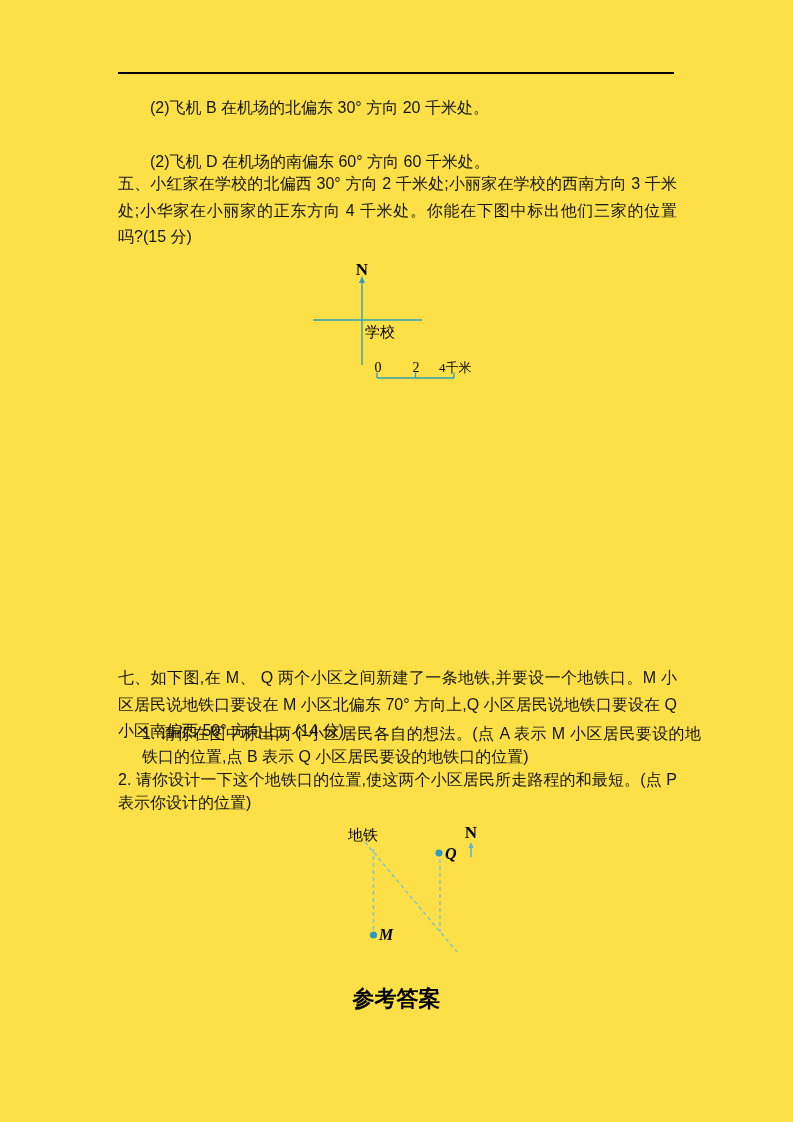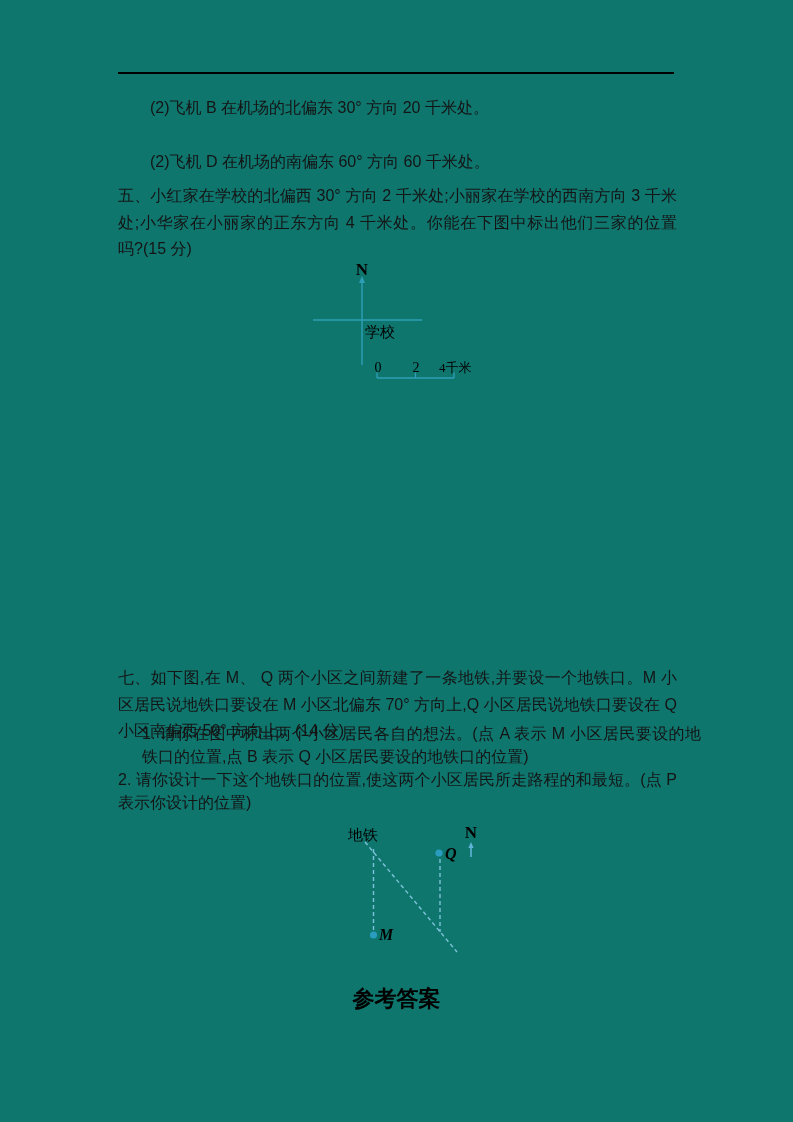--- a/index.html
+++ b/index.html
@@ -1,29 +1,29 @@
 <!DOCTYPE html>
 <html><head>
 <meta charset="utf-8">
 <style>
   html,body { margin:0; padding:0; background:#fff; }
   .page {
-    position:relative; width:793px; height:1122px; background:#0f766e;
+    position:relative; width:793px; height:1122px; background:#fde047;
     font-family:"Liberation Sans","DejaVu Sans",sans-serif; color:#141414;
     overflow:hidden;
   }
   .rule { position:absolute; left:118px; top:72px; width:556px; height:2px; background:#000; }
   .txt { position:absolute; margin:0; font-size:16px; line-height:26.5px; }
   .indent { left:150px; width:528px; }
   .para  { left:118px; width:559px; text-align:justify; }
   .sub   { left:118px; width:559px; text-align:justify; line-height:22.5px; }
   #q4i2 { top:95px; }
   #q4i3 { top:122px; }
   #q4i4 { top:149px; }
-  #q5   { top:183px; }
+  #q5   { top:171px; }
   #q6   { top:411px; }
   #q7   { top:649px;margin-top:16px; }
   #q7s1 { top:723px;margin-left:24px; }
   #q7s2 { top:769px; }
   .drawing-space { position:absolute; left:118px; top:485px; width:559px; height:160px; }
   .diagram { position:absolute; }
   #school-diagram { left:310px; top:256px; }
   #subway-diagram { left:340px; top:820px; }
   .answers {
     position:absolute; left:0; top:984px; width:793px; margin:0;

